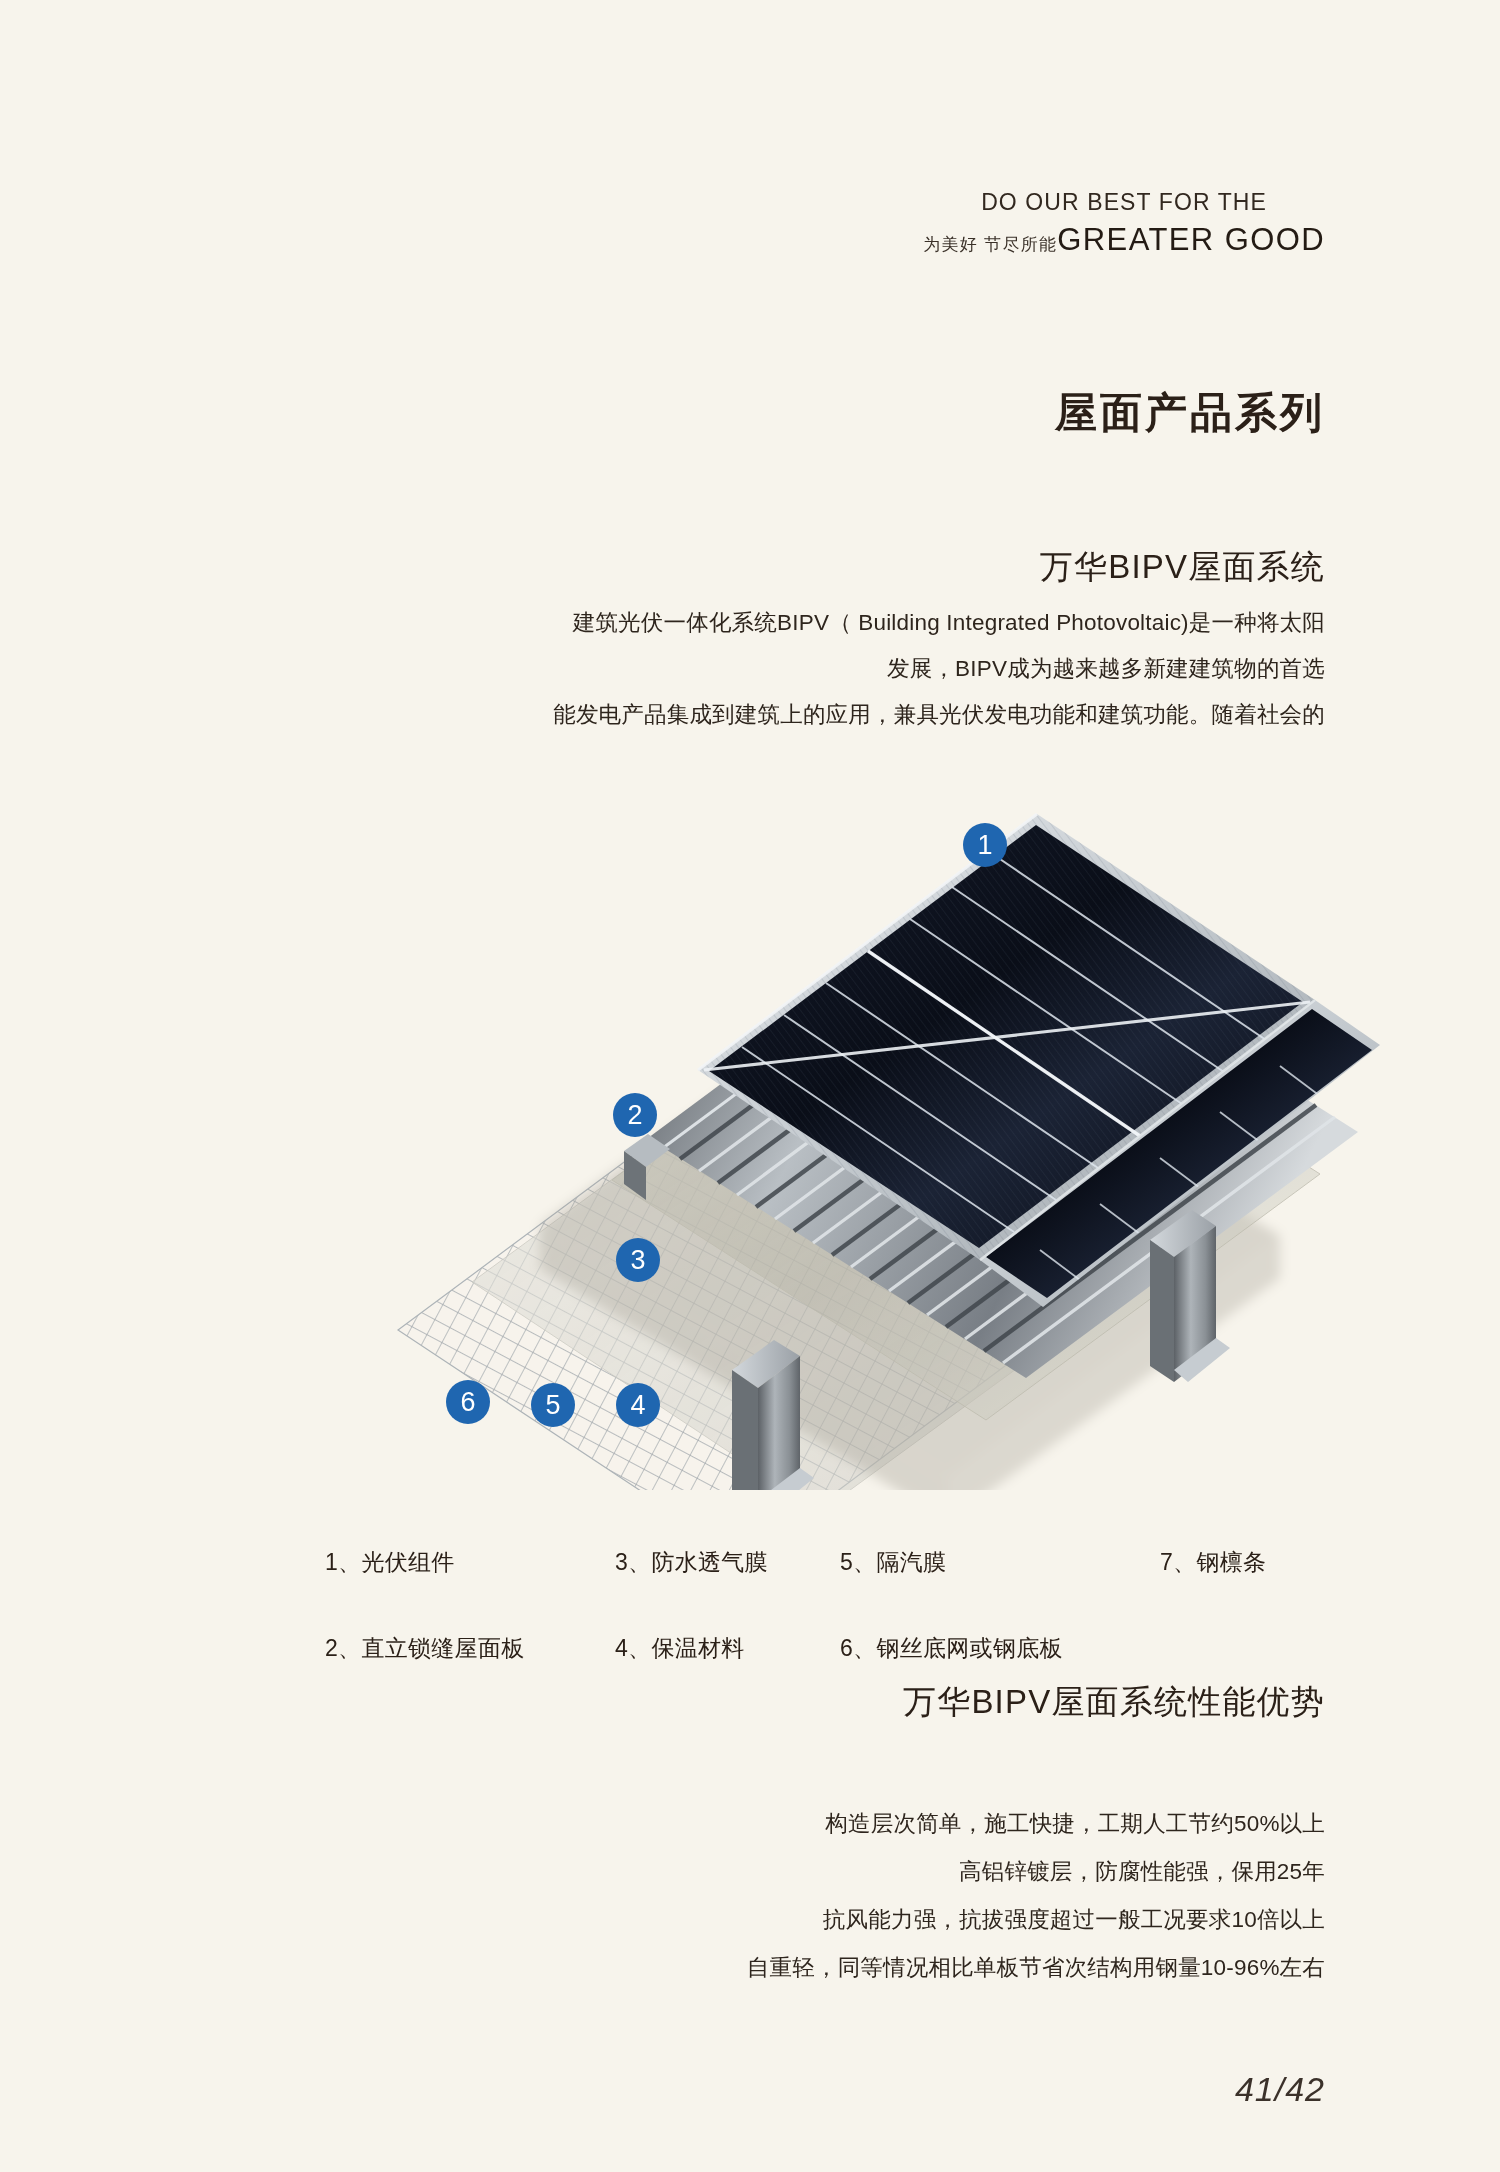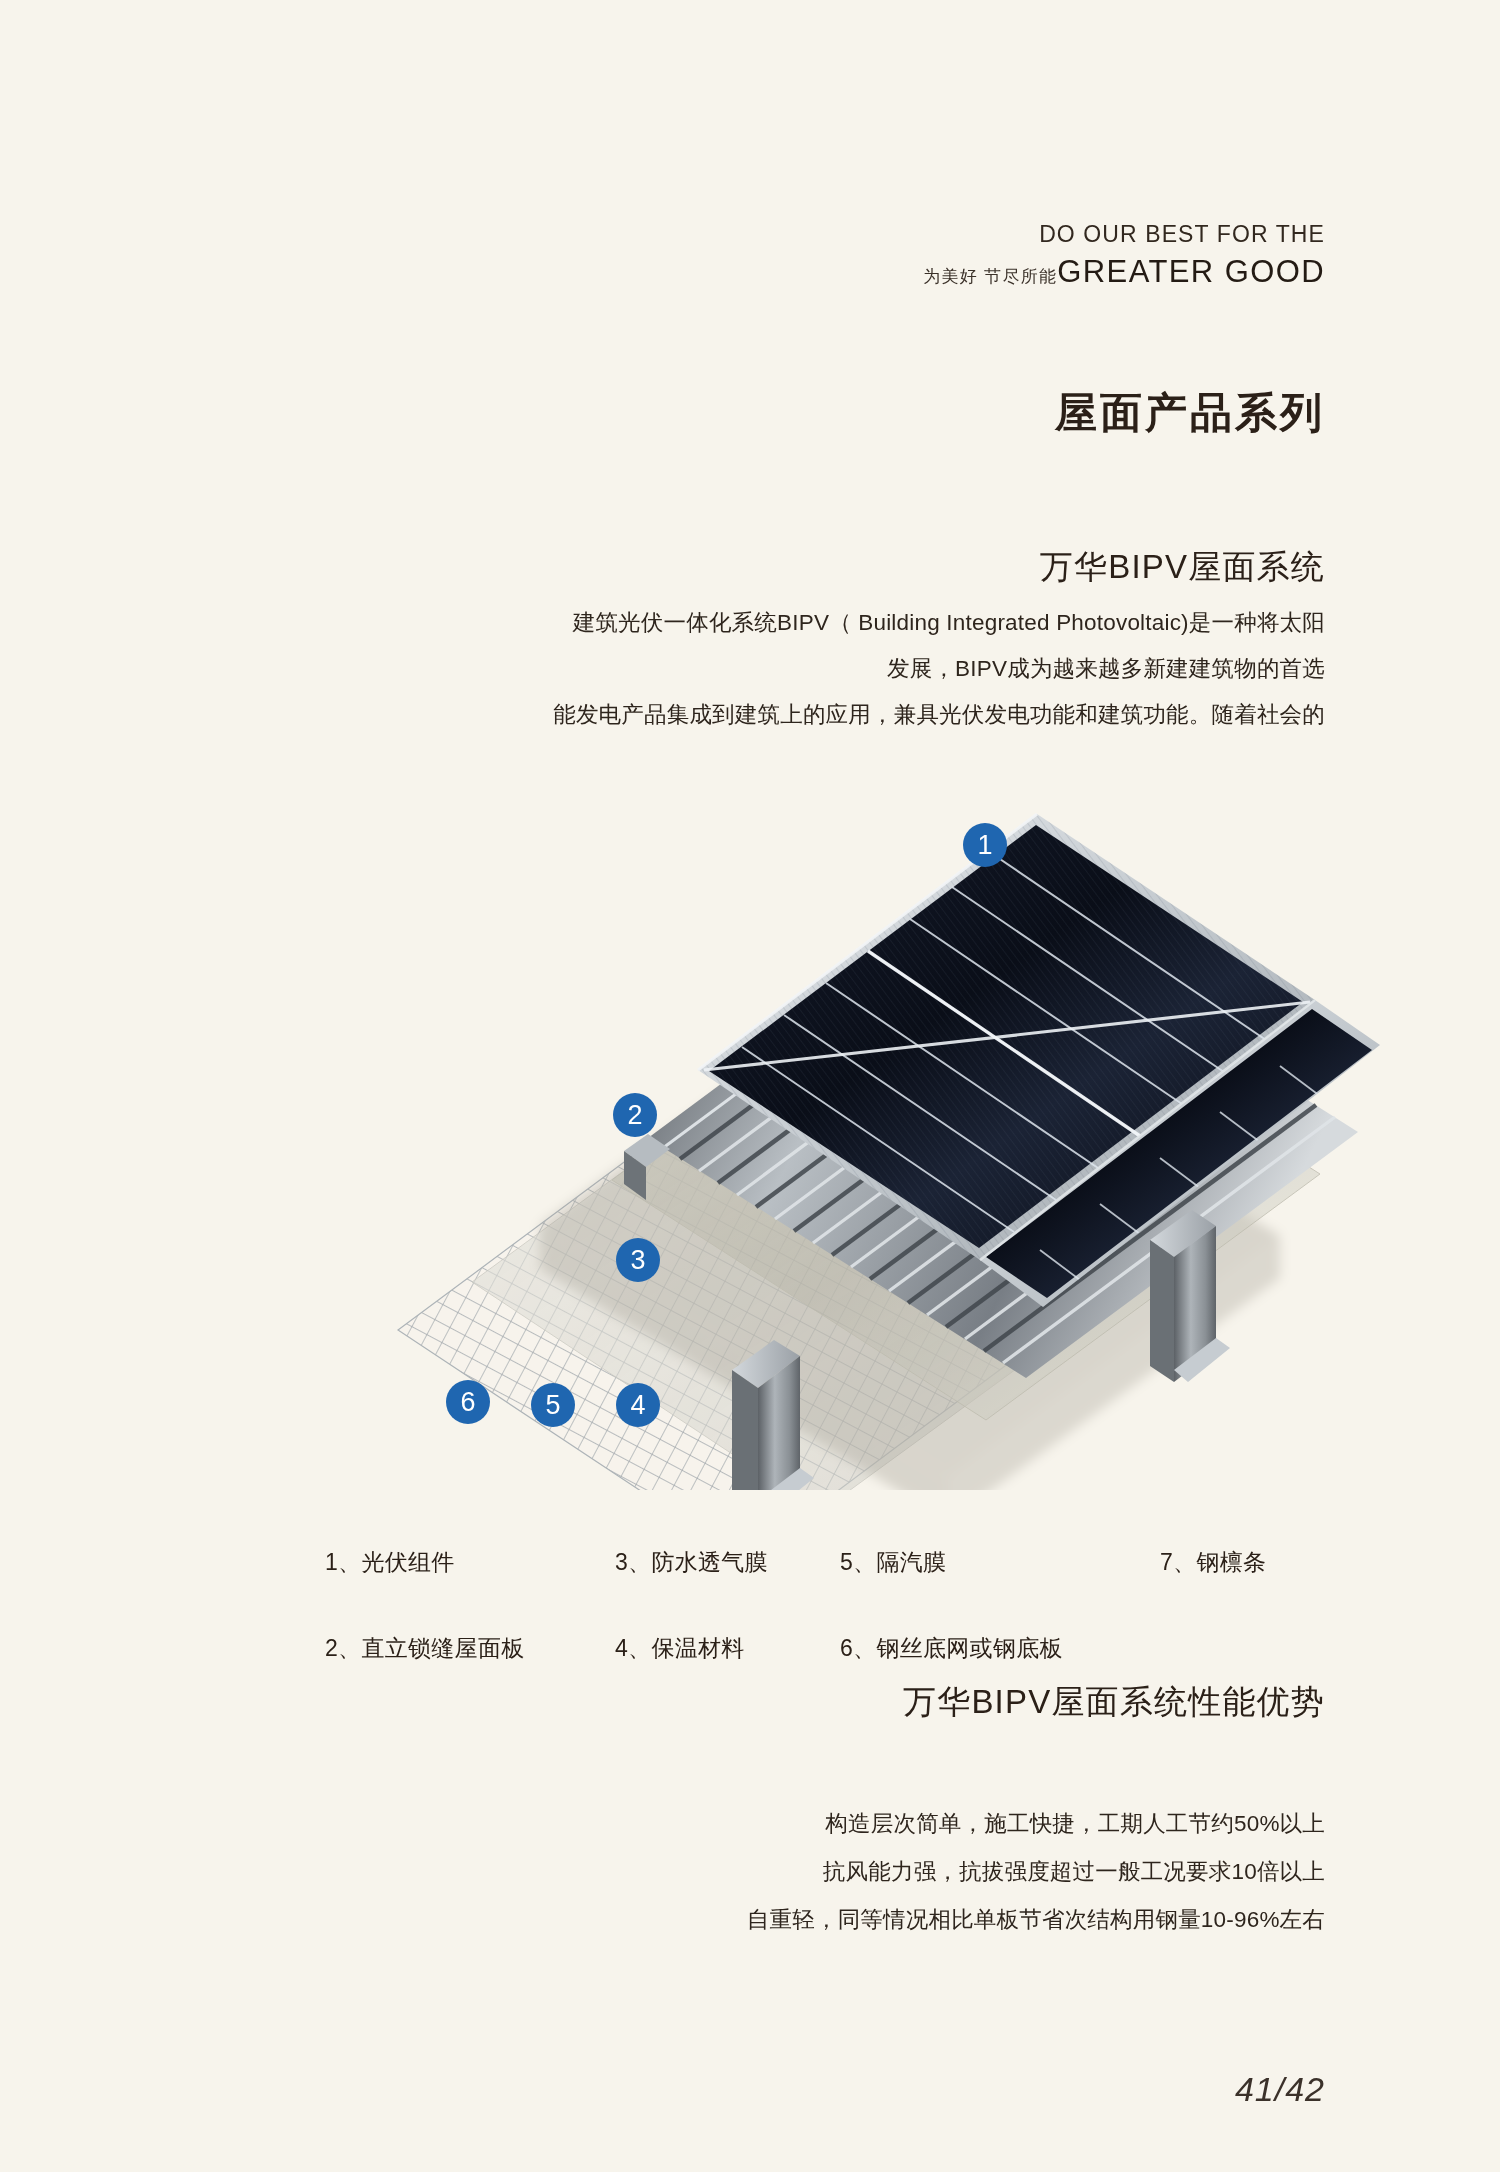--- a/index.html
+++ b/index.html
@@ -17,24 +17,23 @@
     background: #f7f4ec;
     overflow: hidden;
     box-sizing: border-box;
   }
 
   
   .brand-header {
     position: absolute;
     top: 190px;
     right: 175px;
-    text-align: right;
+    text-align: center;
     color: #2c231c;
     line-height: 1.12;
-    margin-top: 32px;
   }
   .brand-line1 {
     font-size: 23px;
     letter-spacing: 1.1px;
     font-weight: 400;
     color: #32281f;
   }
   .brand-line2 {
     margin-top: 7px;
     display: flex;
@@ -414,19 +413,20 @@
     <div class="legend-row">
       <div class="legend-item lg-c1">2、直立锁缝屋面板</div>
       <div class="legend-item lg-c2">4、保温材料</div>
       <div class="legend-item lg-c3">6、钢丝底网或钢底板</div>
     </div>
   </div>
 
   <div class="adv-title">万华BIPV屋面系统性能优势</div>
   <div class="adv-list">
     <div>构造层次简单，施工快捷，工期人工节约50%以上</div>
+    <div>高铝锌镀层，防腐性能强，保用25年</div>
     <div>抗风能力强，抗拔强度超过一般工况要求10倍以上</div>
     <div>自重轻，同等情况相比单板节省次结构用钢量10-96%左右</div>
   </div>
 
   <div class="page-number">41/42</div>
 
 </div>
 
 </body></html>

